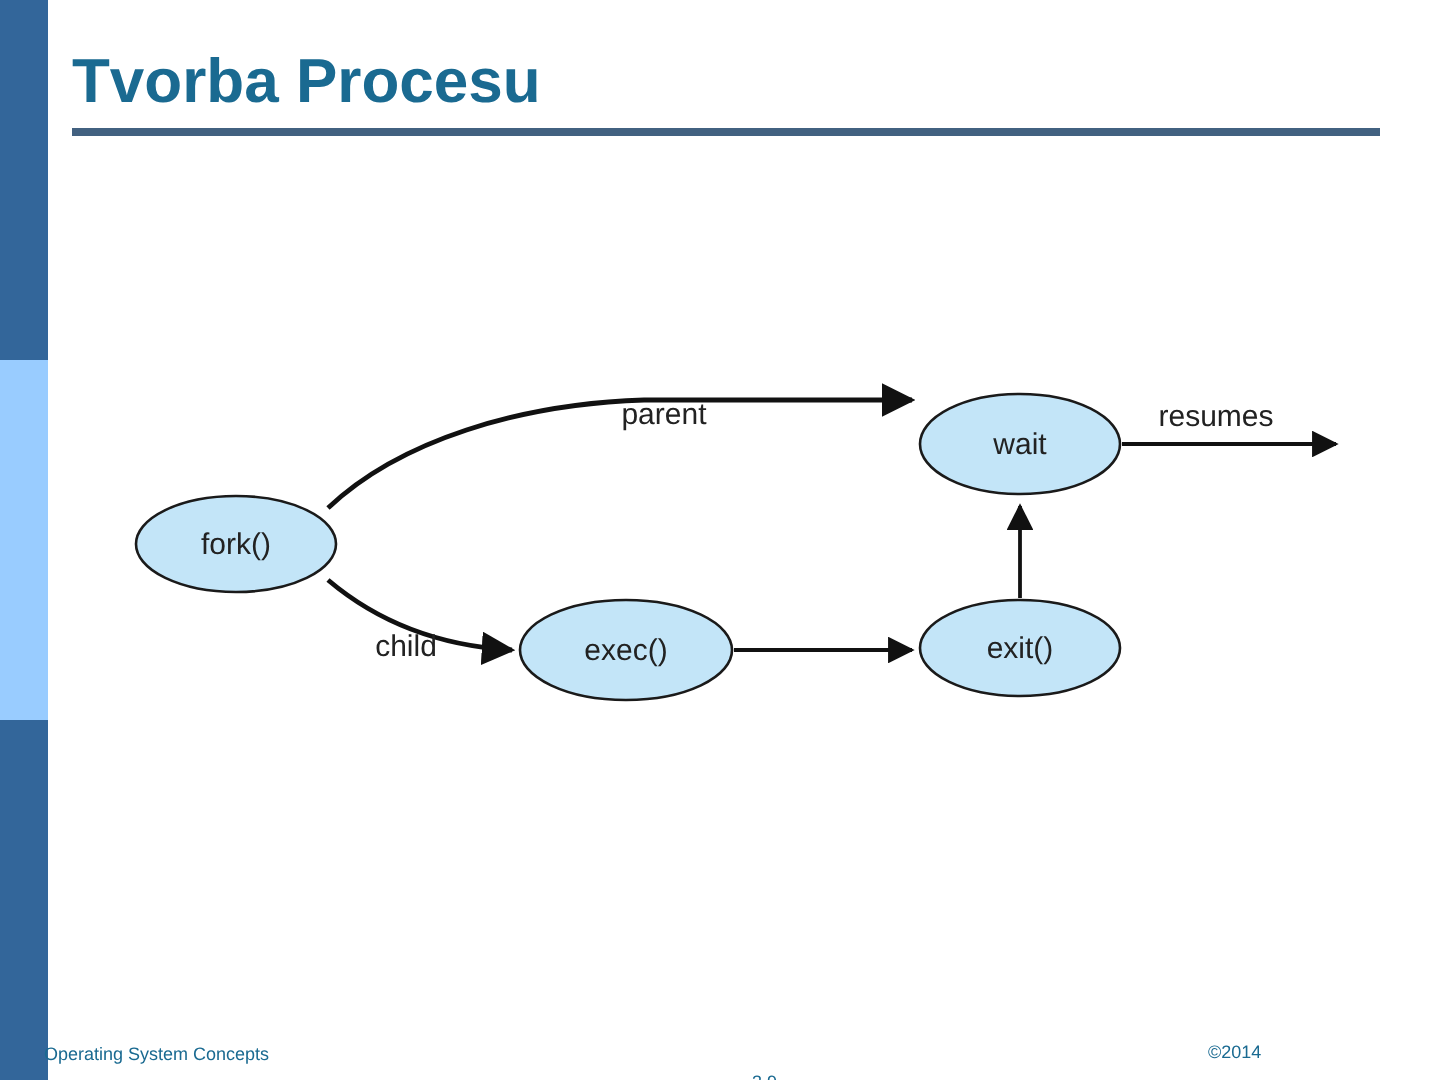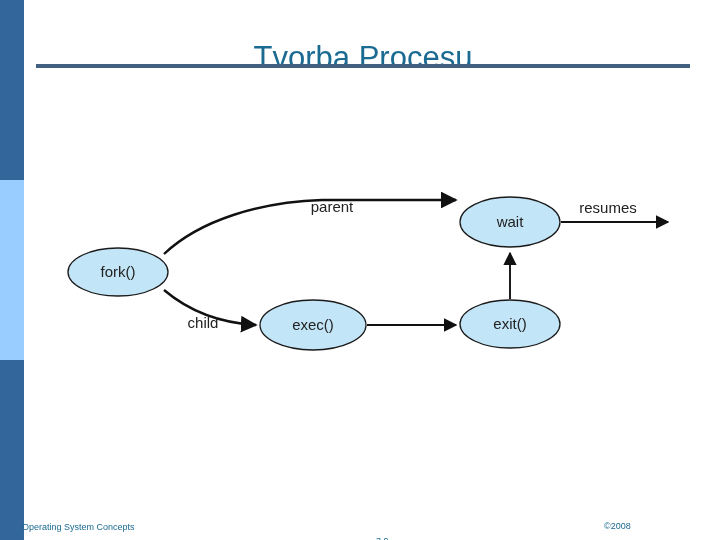--- a/index.html
+++ b/index.html
@@ -27,24 +27,24 @@
   #band-middle { top: 180px; height: 180px; background: #99CCFF; }
   #band-bottom { top: 360px; height: 180px; background: #33669A; }
 
   
   #title-block {
     position: absolute;
     left: 36px; top: 22px;
     width: 654px;
   }
   #page-title {
-    margin: 17px;
-    text-align: center;
+    margin: 0;
+    text-align: left;
     font-size: 31px;
-    font-weight: normal;
+    font-weight: bold;
     color: #1A6A91;
     letter-spacing: 0px;
     line-height: 38px;
     white-space: nowrap;
   }
   #title-rule {
     position: absolute;
     left: 36px; top: 64px;
     width: 654px;
     height: 4px;
@@ -158,14 +158,14 @@
 
     <text class="edge-label" x="272" y="28">parent</text>
     <text class="edge-label" x="143" y="144">child</text>
     <text class="edge-label" x="548" y="29">resumes</text>
   </svg>
 </div>
 
 <div id="footer">
   <span class="footer-text" id="footer-left">Operating System Concepts</span>
   <span class="footer-text" id="footer-center">3.9</span>
-  <span class="footer-text" id="footer-right">©2008</span>
+  <span class="footer-text" id="footer-right">©2014</span>
 </div>
 
 </body></html>

